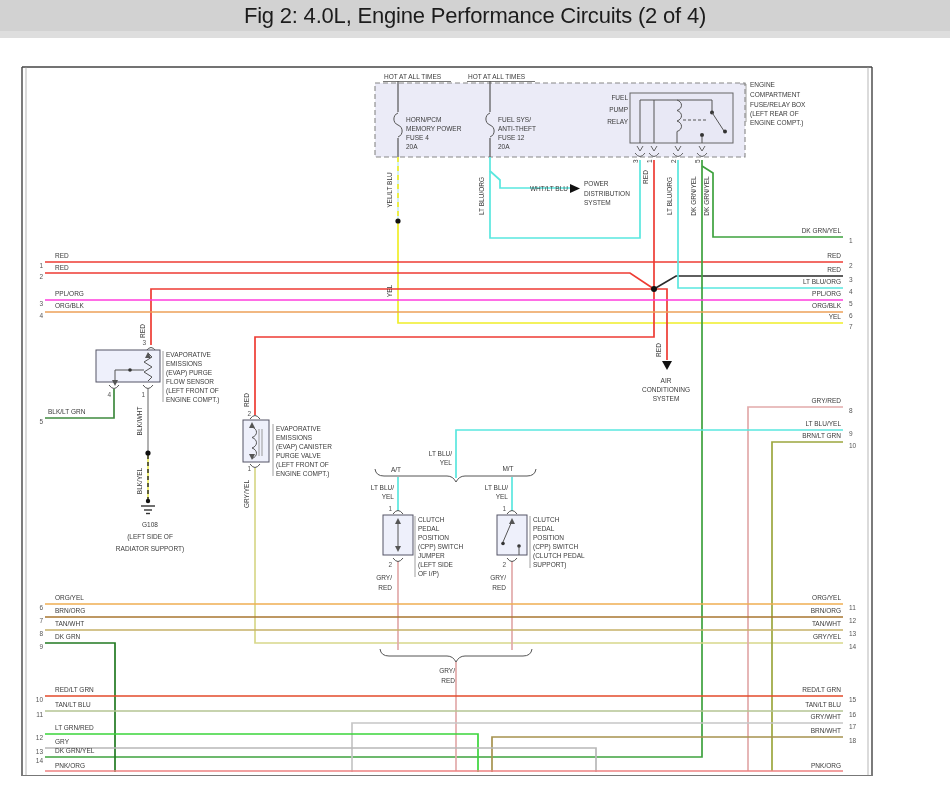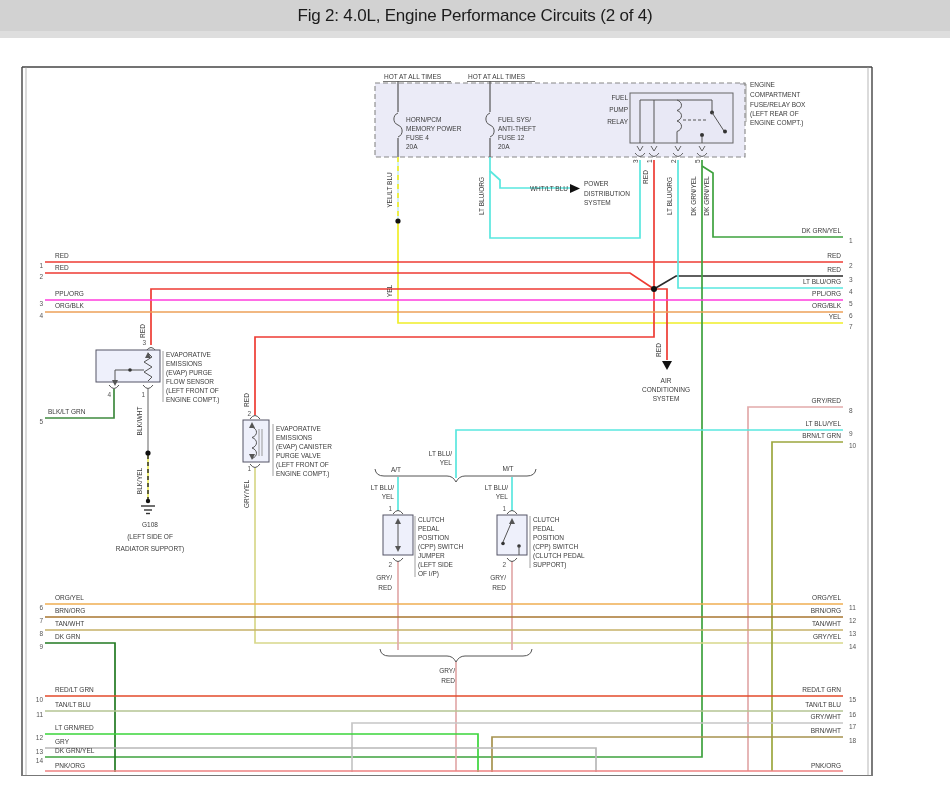--- a/index.html
+++ b/index.html
@@ -1,21 +1,21 @@
 <!DOCTYPE html>
 <html><head>
 <meta charset="utf-8">
 <style>
   html,body{margin:0;padding:0;background:#ffffff;}
   .stage{position:relative;width:950px;height:804px;background:#ffffff;overflow:hidden;
          font-family:"Liberation Sans",sans-serif;}
   .titlebar{position:absolute;left:0;top:0;width:950px;height:31px;background:#d2d2d2;
             display:flex;align-items:center;justify-content:center;}
   .titlebar-sub{position:absolute;left:0;top:31px;width:950px;height:7px;background:#dedede;}
-  .title-text{font-size:17px;color:#1c1c1c;letter-spacing:-0.2px;}
+  .title-text{font-size:22px;color:#1c1c1c;letter-spacing:-0.2px;}
   svg{position:absolute;left:0;top:0;}
   svg text{font-family:"Liberation Sans",sans-serif;font-size:6.5px;fill:#3a3a3a;}
   svg text.num{fill:#555;}
   .thin{fill:none;stroke:#555;stroke-width:1;}
   .boxfill{fill:#eef0fb;stroke:#556;stroke-width:1;}
   .bracket{fill:none;stroke:#888;stroke-width:0.8;}
 </style>
 </head>
 <body>
 

